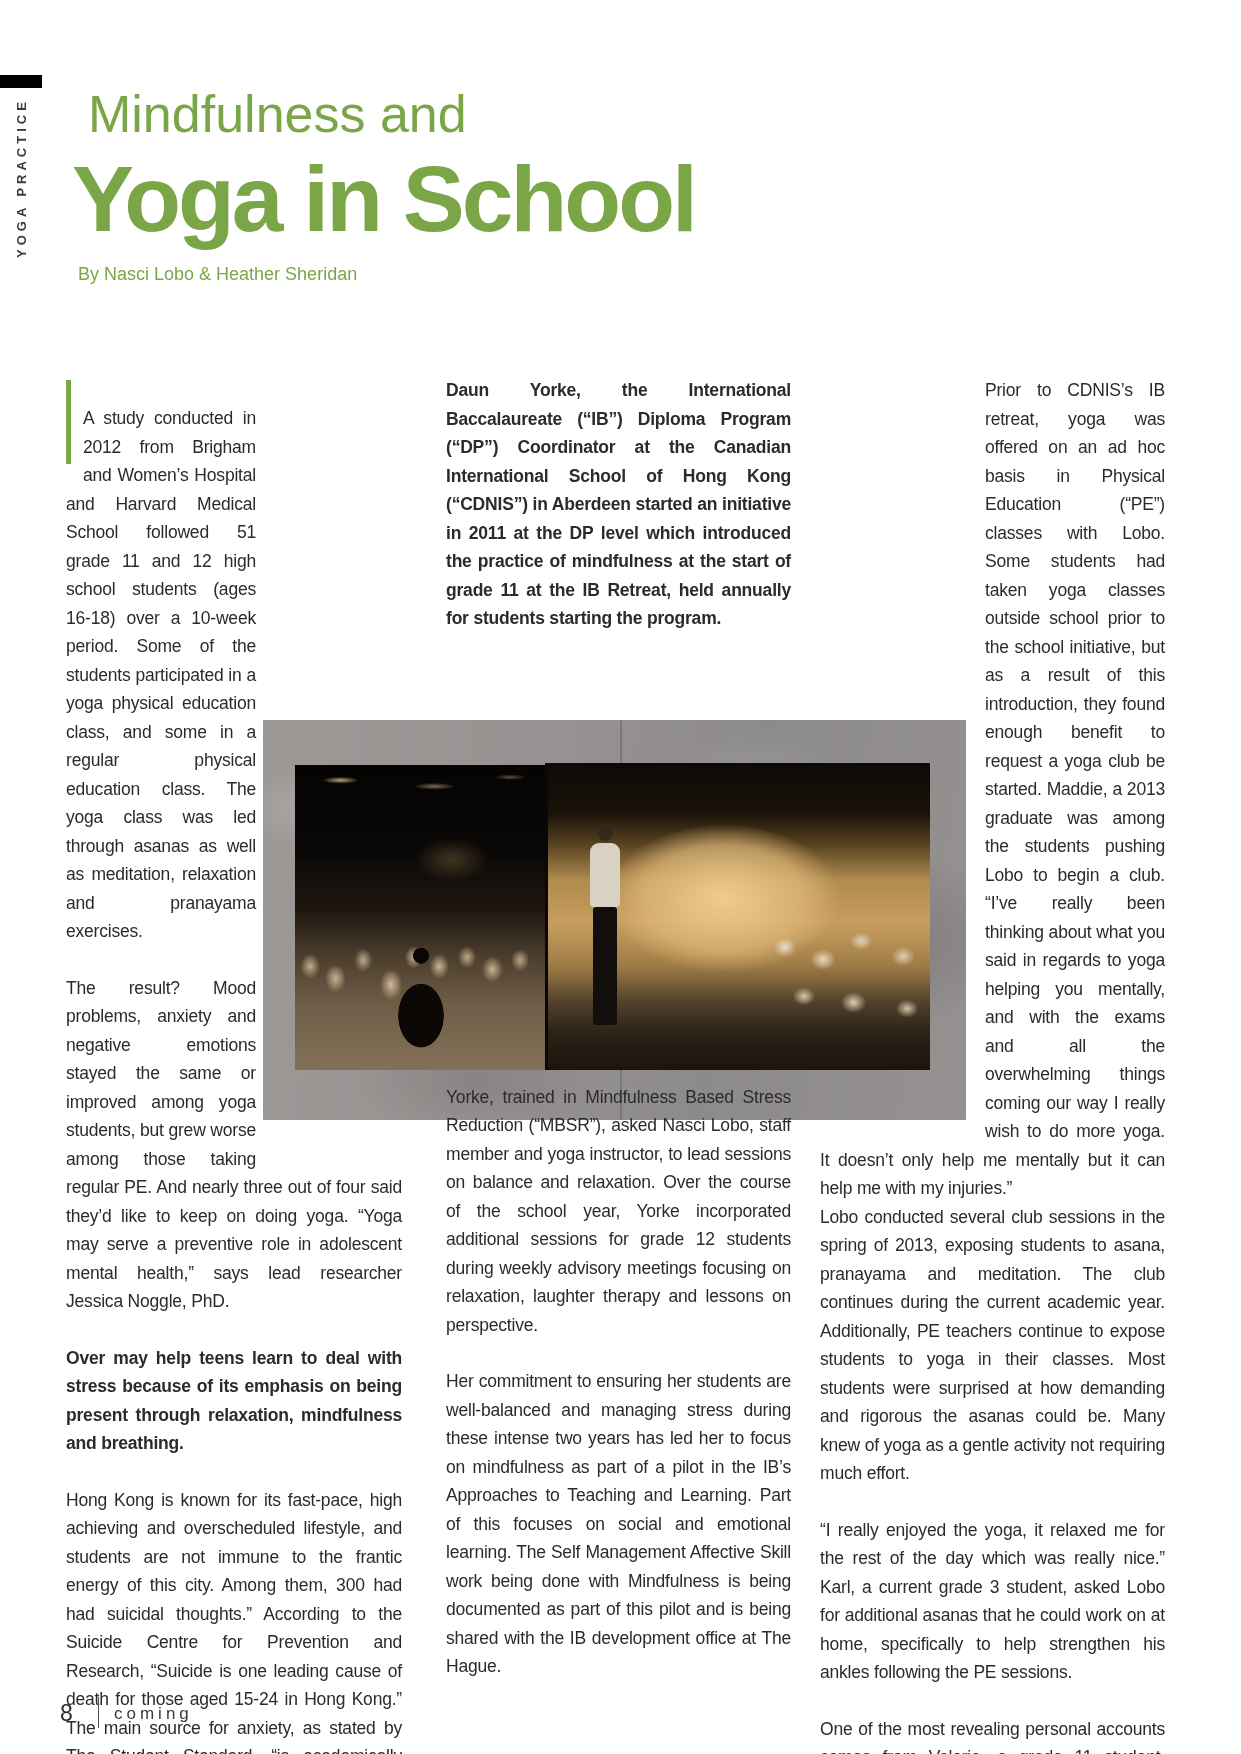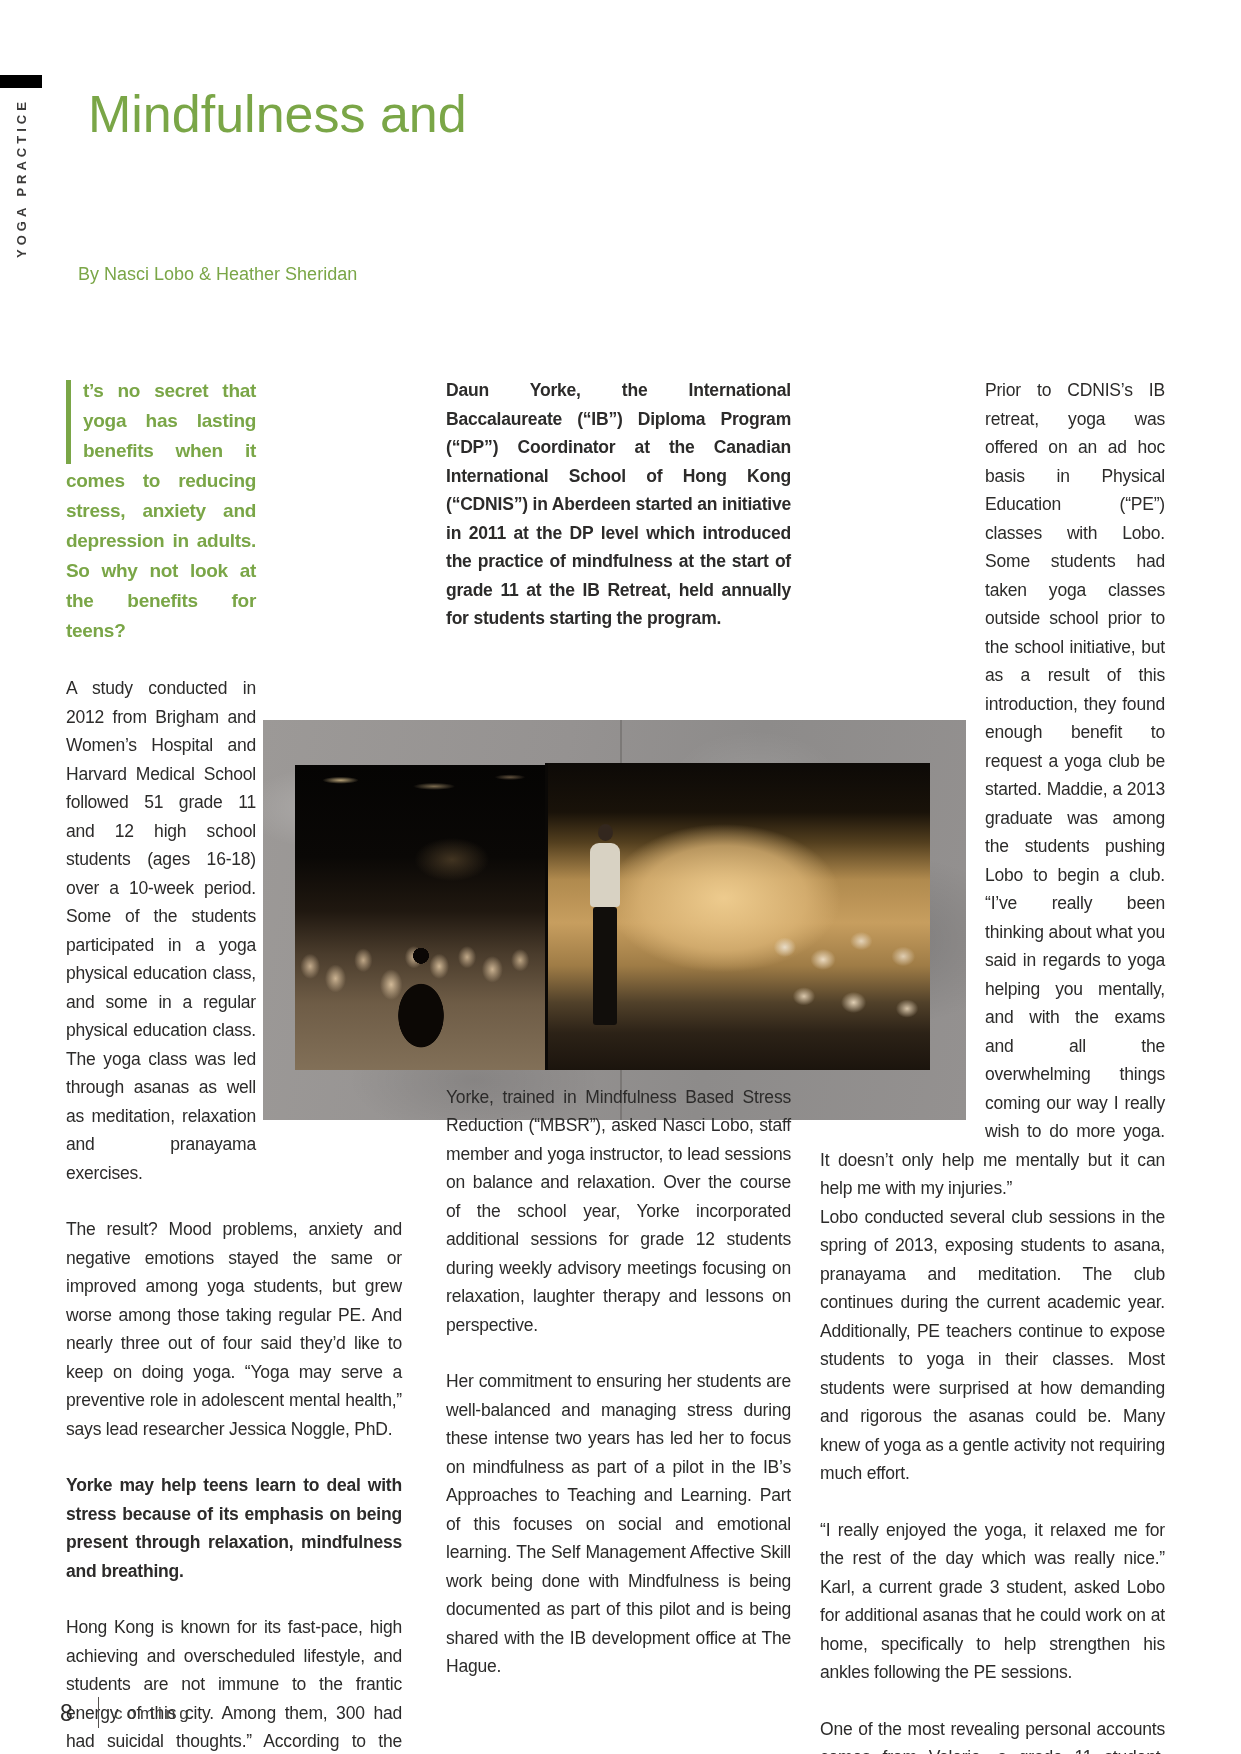--- a/index.html
+++ b/index.html
@@ -93,44 +93,45 @@
   .footer-title{position:absolute;left:114px;top:1704px;font-size:17px;letter-spacing:4px;color:#3b3a39;}
 </style>
 </head>
 <body>
 
 <div class="page">
 
   <div class="kicker-bar"></div>
   <div class="kicker">YOGA PRACTICE</div>
   <div class="title1">Mindfulness and</div>
+  <div class="title2">Yoga in School</div>
   <div class="byline">By Nasci Lobo &amp; Heather Sheridan</div>
 
   <div class="photo-block">
     <div class="backdrop"></div>
     <div class="backdrop-fold"></div>
     <div class="photo-left">
       <div class="medit-silhouette"></div>
     </div>
     <div class="photo-seam"></div>
     <div class="photo-right">
       <div class="instructor">
         <div class="inst-head"></div>
         <div class="inst-torso"></div>
         <div class="inst-legs"></div>
       </div>
     </div>
   </div>
 
   <div class="col col1">
     <span class="wrap-spacer-r"></span>
-    <p class="intro"><span class="intro-bar"></span><span>t’s no secret that yoga has lasting benefits when it comes to reducing stress, anxiety and depression in adults. So why not look at the benefits for teens?</span></p>
+    <p class="intro"><span class="intro-bar"></span></p>
     <p>A study conducted in 2012 from Brigham and Women’s Hospital and Harvard Medical School followed 51 grade 11 and 12 high school students (ages 16-18) over a 10-week period. Some of the students participated in a yoga physical education class, and some in a regular physical education class. The yoga class was led through asanas as well as meditation, relaxation and pranayama exercises.</p>
     <p>The result? Mood problems, anxiety and negative emotions stayed the same or improved among yoga students, but grew worse among those taking regular PE. And nearly three out of four said they’d like to keep on doing yoga. “Yoga may serve a preventive role in adolescent mental health,” says lead researcher Jessica Noggle, PhD.</p>
-    <p class="bold">Yorke may help teens learn to deal with stress because of its emphasis on being present through relaxation, mindfulness and breathing.</p>
+    <p class="bold">Over may help teens learn to deal with stress because of its emphasis on being present through relaxation, mindfulness and breathing.</p>
     <p>Hong Kong is known for its fast-pace, high achieving and overscheduled lifestyle, and students are not immune to the frantic energy of this city. Among them, 300 had had suicidal thoughts.” According to the Suicide Centre for Prevention and Research, “Suicide is one leading cause of death for those aged 15-24 in Hong Kong.” The main source for anxiety, as stated by The Student Standard, “is academically related.”</p>
   </div>
 
   <div class="col col2">
     <p class="bold">Daun Yorke, the International Baccalaureate (“IB”) Diploma Program (“DP”) Coordinator at the Canadian International School of Hong Kong (“CDNIS”) in Aberdeen started an initiative in 2011 at the DP level which introduced the practice of mindfulness at the start of grade 11 at the IB Retreat, held annually for students starting the program.</p>
     <div class="photo-gap"></div>
     <p>Yorke, trained in Mindfulness Based Stress Reduction (“MBSR”), asked Nasci Lobo, staff member and yoga instructor, to lead sessions on balance and relaxation. Over the course of the school year, Yorke incorporated additional sessions for grade 12 students during weekly advisory meetings focusing on relaxation, laughter therapy and lessons on perspective.</p>
     <p>Her commitment to ensuring her students are well-balanced and managing stress during these intense two years has led her to focus on mindfulness as part of a pilot in the IB’s Approaches to Teaching and Learning. Part of this focuses on social and emotional learning. The Self Management Affective Skill work being done with Mindfulness is being documented as part of this pilot and is being shared with the IB development office at The Hague.</p>
   </div>
 

